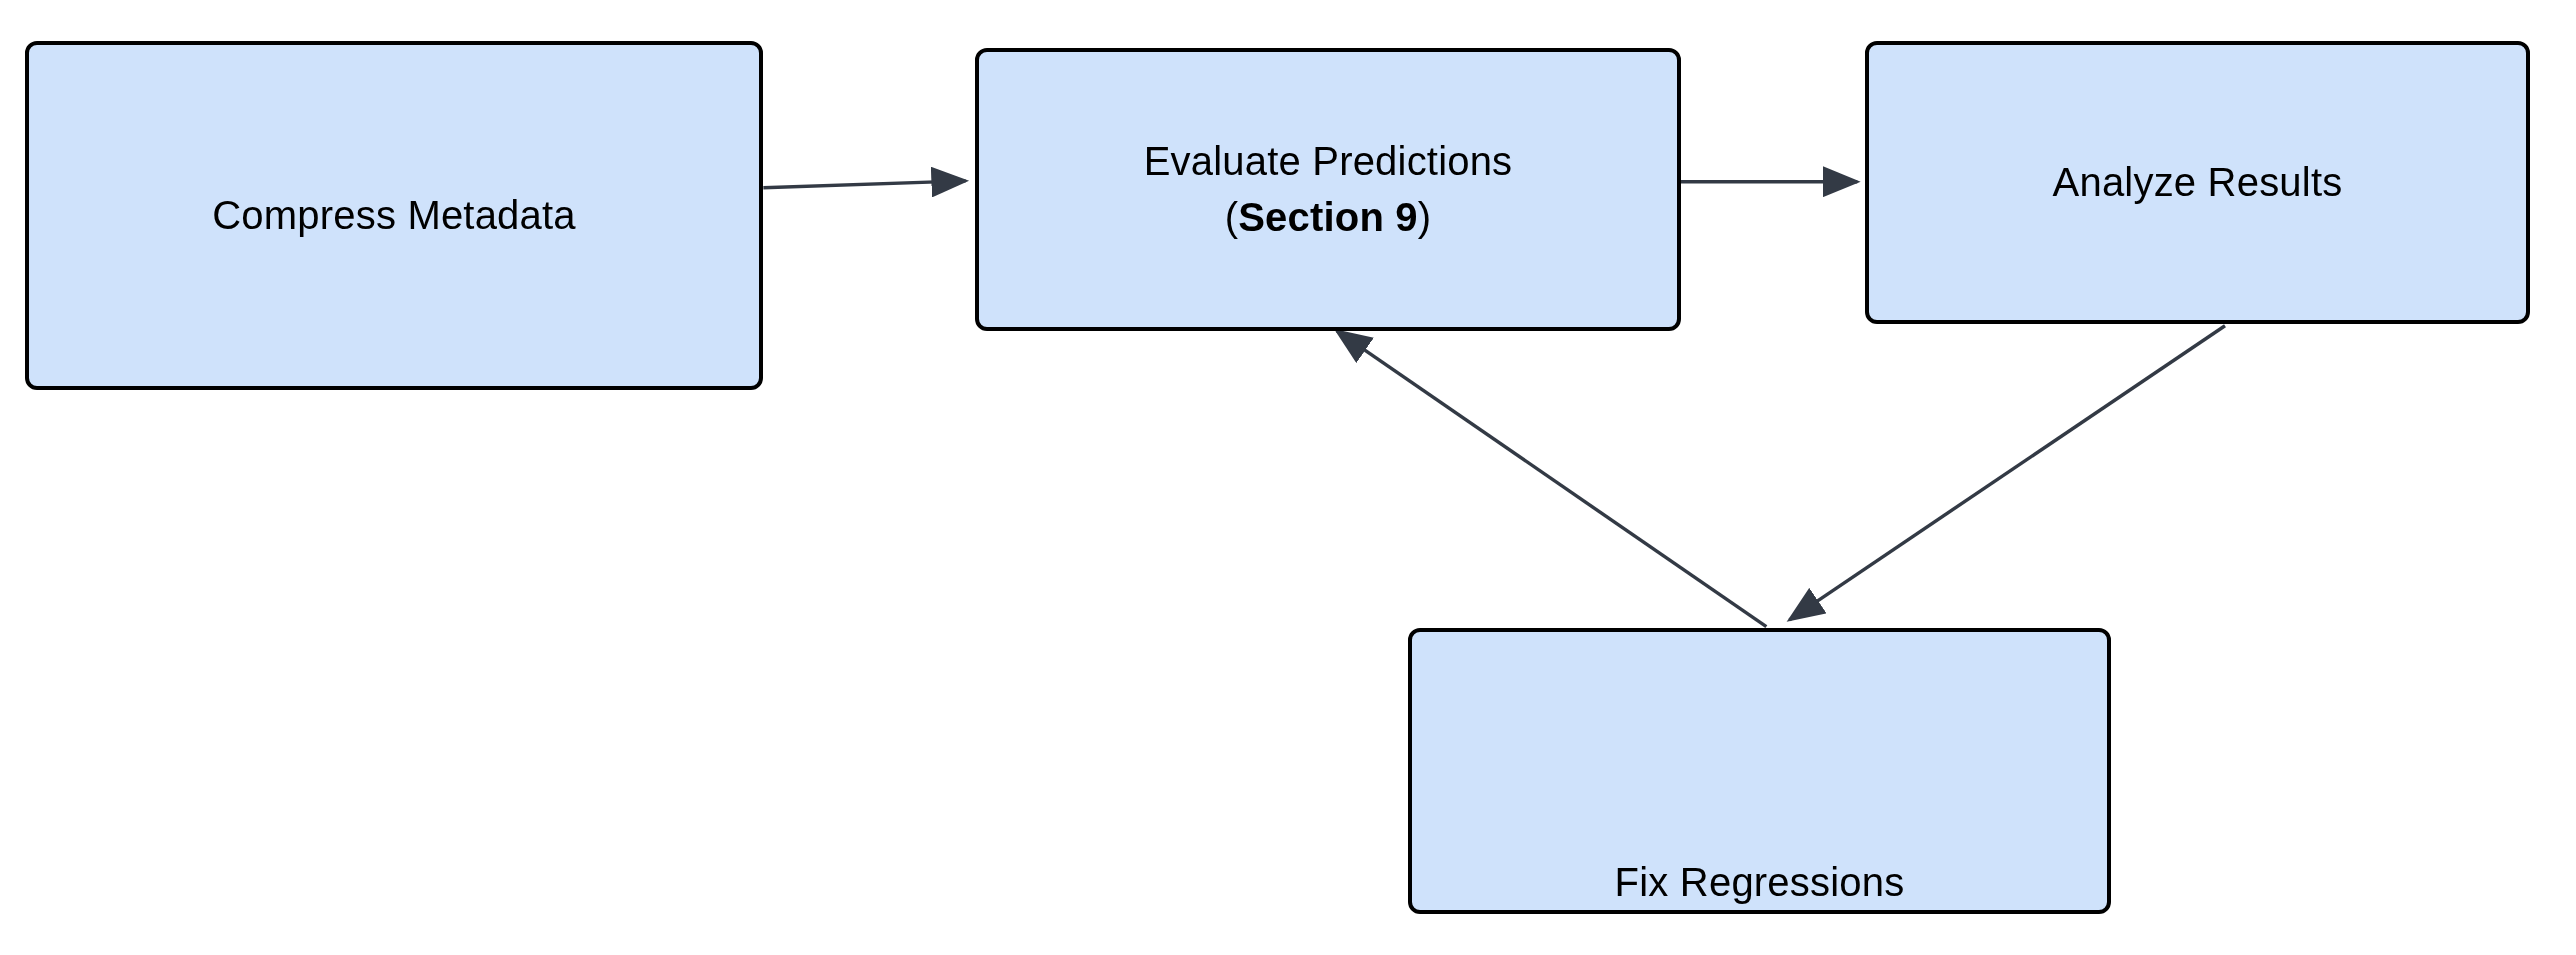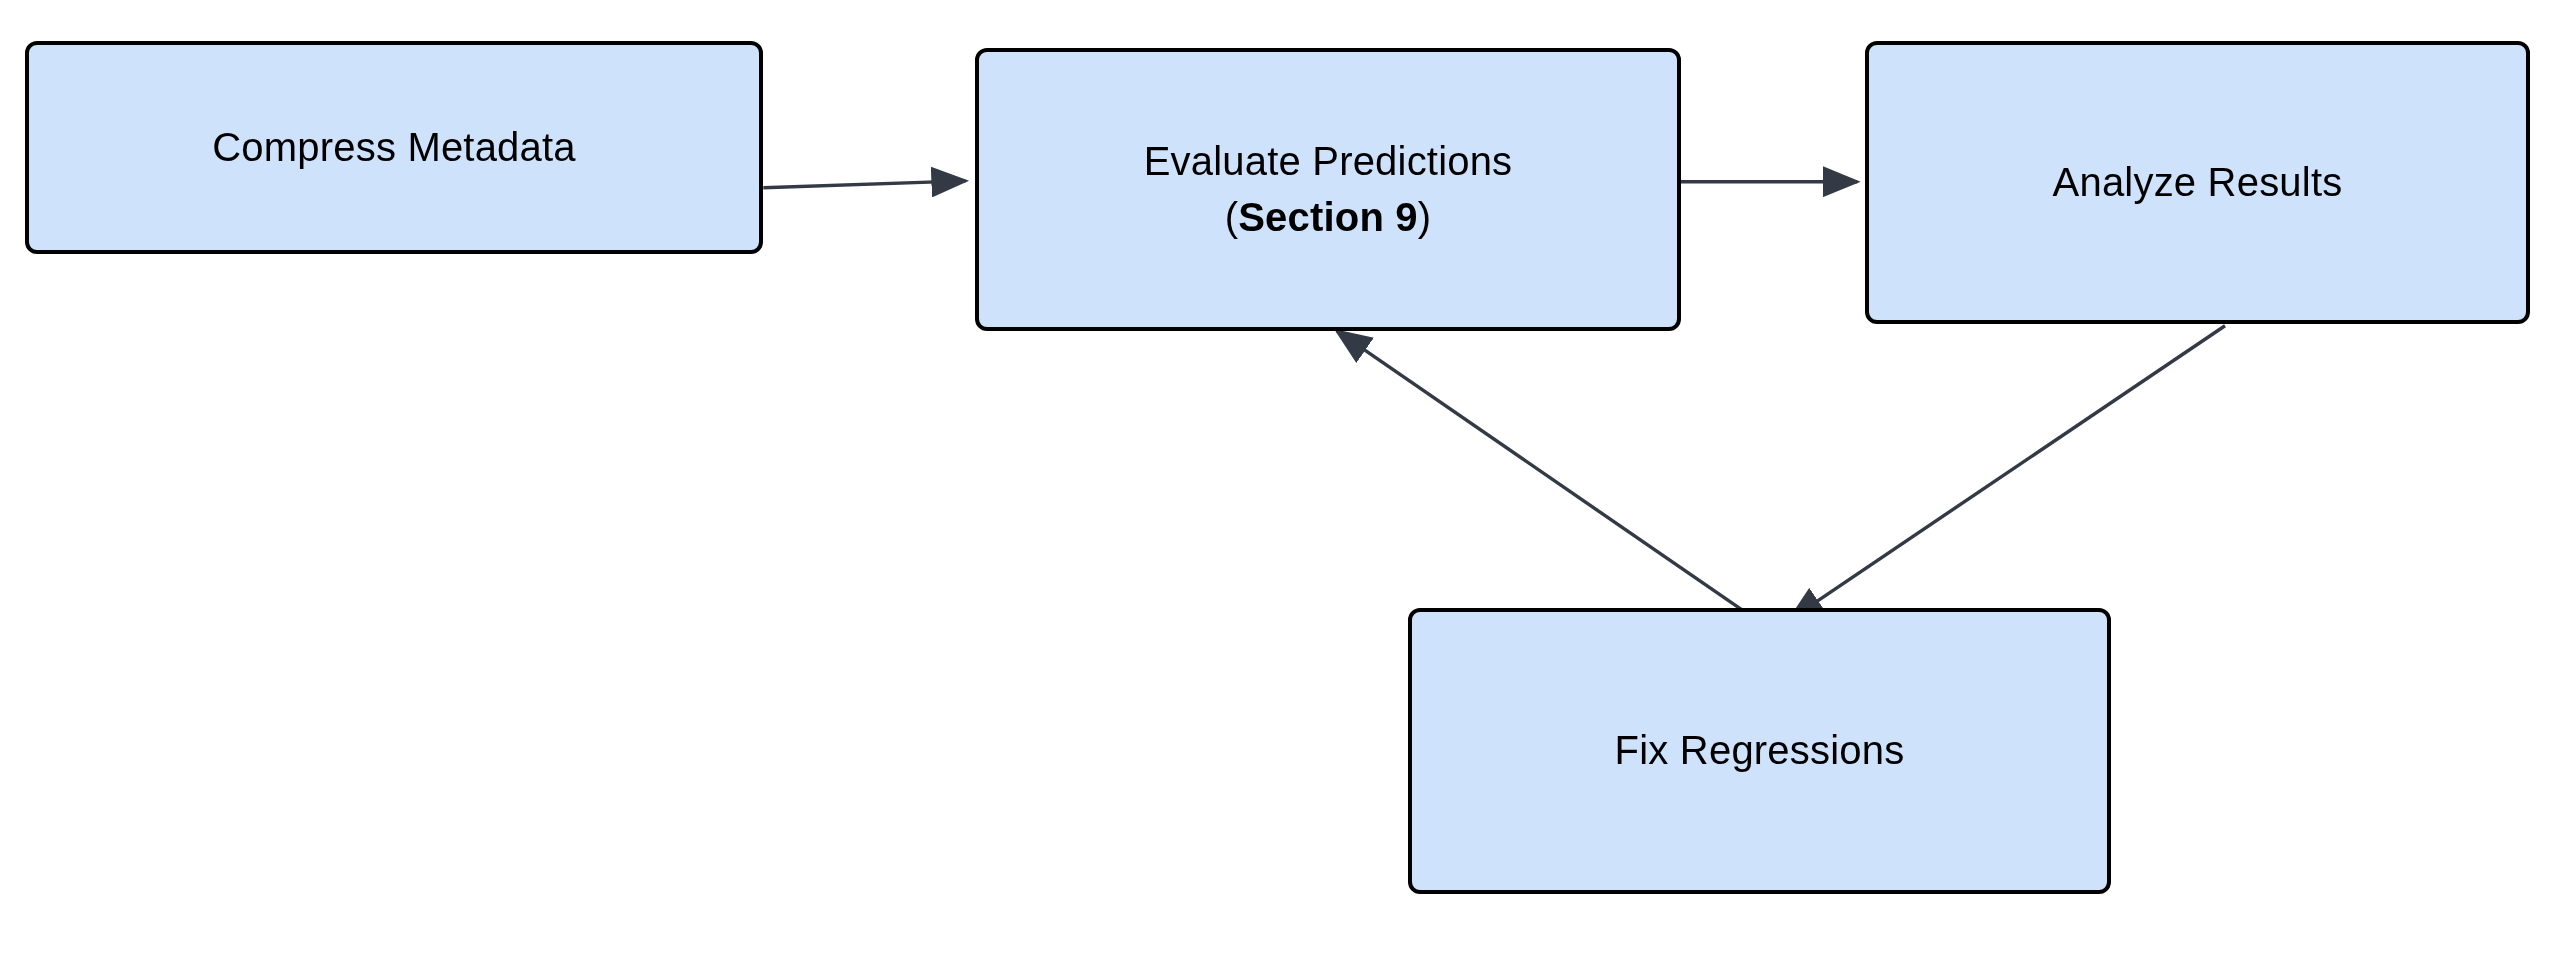--- a/index.html
+++ b/index.html
@@ -49,30 +49,30 @@
     white-space: pre-line;
   }
   .node-label .strong {
     font-weight: 700;
   }
   .node-label .paren {
     font-weight: 400;
   }
   
   #node-compress-metadata {
-    left: 25px;  top: 41px;  width: 738px;  height: 213px;
+    left: 25px;  top: 41px;  width: 738px;  height: 349px;
   }
   #node-evaluate-predictions {
     left: 975px; top: 48px; width: 706px; height: 283px;
   }
   #node-analyze-results {
     left: 1865px; top: 41px; width: 665px; height: 283px;
   }
   #node-fix-regressions {
-    left: 1408px; top: 608px; width: 703px; height: 286px;
+    left: 1408px; top: 628px; width: 703px; height: 286px; align-items: flex-end;
   }
 </style>
 </head>
 <body>
 
 <div id="diagram">
 
   <svg class="edge-layer" viewBox="0 0 3004 1114" width="2576" height="955" xmlns="http://www.w3.org/2000/svg">
     <defs>
       <marker id="arrowhead" markerWidth="11" markerHeight="9" refX="10" refY="4.5" orient="auto" markerUnits="strokeWidth">

